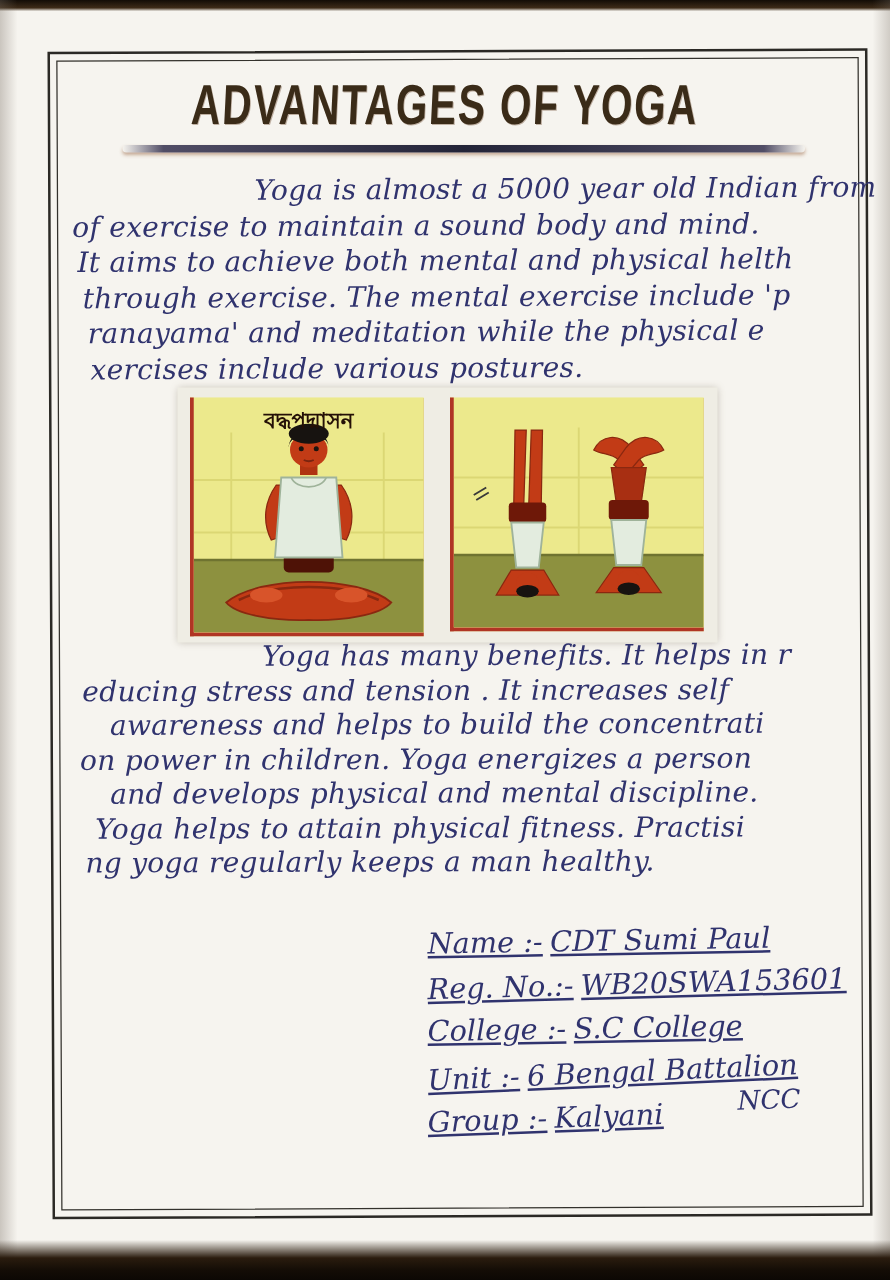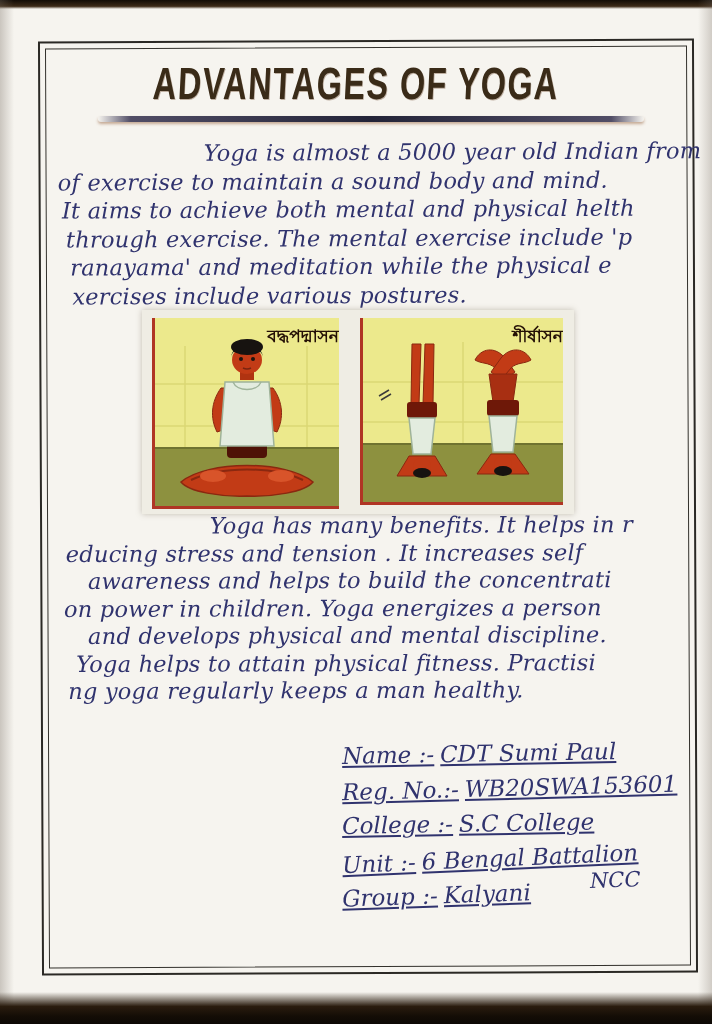--- a/index.html
+++ b/index.html
@@ -33,21 +33,21 @@
   .para2{left:58px;top:512px;width:624px;line-height:27.5px;transform:rotate(-.2deg);}
   .pline{white-space:nowrap;}
 
   .figures-backing{position:absolute;left:142px;top:310px;width:432px;height:204px;
       background:#efede4;box-shadow:0 0 6px rgba(120,110,90,.4);}
   .figpanel{position:absolute;top:8px;overflow:hidden;background:#ece98c;
       border-left:3px solid #b03524;border-bottom:3px solid #b03524;
       box-shadow:inset 0 0 0 1px rgba(170,60,30,.25);}
   .figpanel.left{left:10px;width:184px;height:188px;}
   .figpanel.right{left:218px;width:200px;height:184px;}
-  .figlabel{position:absolute;left:0;top:5px;width:100%;text-align:right;
+  .figlabel{position:absolute;left:0;top:5px;width:100%;text-align:center;
       font-weight:bold;font-size:17px;color:#241006;font-family:"DejaVu Sans",sans-serif;}
   .figsvg{position:absolute;left:0;top:0;width:100%;height:100%;}
 
   .details{position:absolute;left:342px;top:740px;width:330px;font-size:23px;text-decoration:underline;}
   .drow{white-space:nowrap;margin-bottom:9px;}
   .drow .v{margin-left:6px;}
   .d0{transform:rotate(-1deg);}
   .d1{transform:rotate(-1.5deg);}
   .d2{transform:rotate(-1deg);}
   .d3{transform:rotate(-2.5deg);}
@@ -142,21 +142,20 @@
           <path d="M168,42 C162,30 148,28 138,40 L128,54 L138,62 L148,50 C154,44 162,46 168,42 Z" fill="#c23b16" stroke="#8a2810" stroke-width="1"></path>
           <path d="M126,56 L154,56 L150,84 L130,84 Z" fill="#a82f12" stroke="#8a2810" stroke-width="1"></path>
           <rect x="124" y="82" width="32" height="16" rx="3" fill="#6e1808"></rect>
           <path d="M126,98 L154,98 L150,134 L130,134 Z" fill="#e3ecdf" stroke="#9fb39a" stroke-width="1.5"></path>
           <path d="M114,156 L166,156 L152,136 L128,136 Z" fill="#c23b16" stroke="#8a2810" stroke-width="1"></path>
           <ellipse cx="140" cy="146" rx="9" ry="8" fill="#c23b16"></ellipse>
           <ellipse cx="140" cy="153" rx="9" ry="5" fill="#171310"></ellipse>
         </g>
         <path d="M16,78 l10,-6 M18,82 l10,-6" stroke="#3a3a3a" stroke-width="1.5"></path>
       </svg>
-      <div class="figlabel">শীর্ষাসন</div>
     </div>
   </div>
 
   <div class="para para2 hand">
     <div class="pline" style="padding-left:152px">Yoga has many benefits. It helps in r</div>
     <div class="pline" style="padding-left:8px">educing stress and tension . It increases self</div>
     <div class="pline" style="padding-left:30px">awareness and helps to build the concentrati</div>
     <div class="pline" style="padding-left:6px">on power in children. Yoga energizes a person</div>
     <div class="pline" style="padding-left:30px">and develops physical and mental discipline.</div>
     <div class="pline" style="padding-left:18px">Yoga helps to attain physical fitness. Practisi</div>

